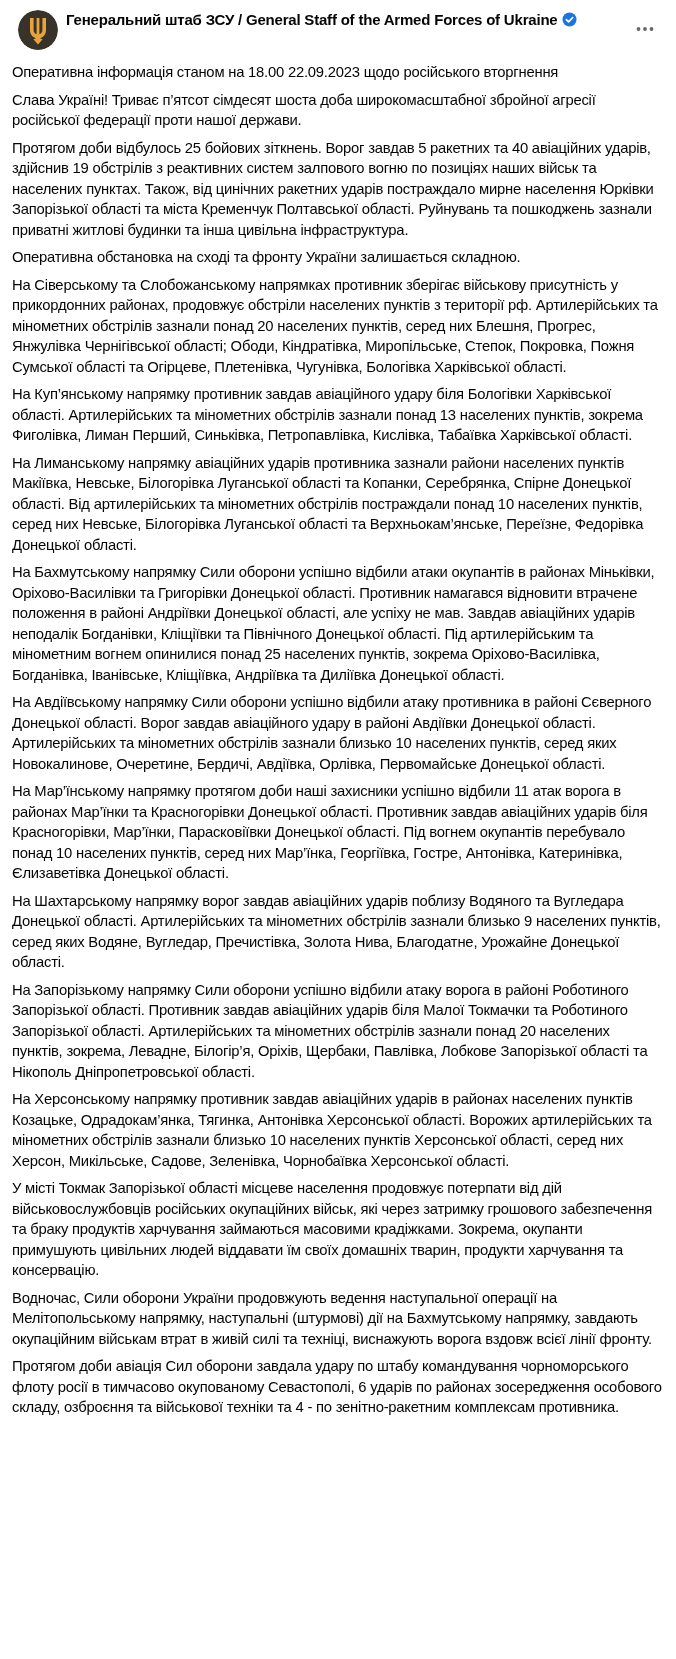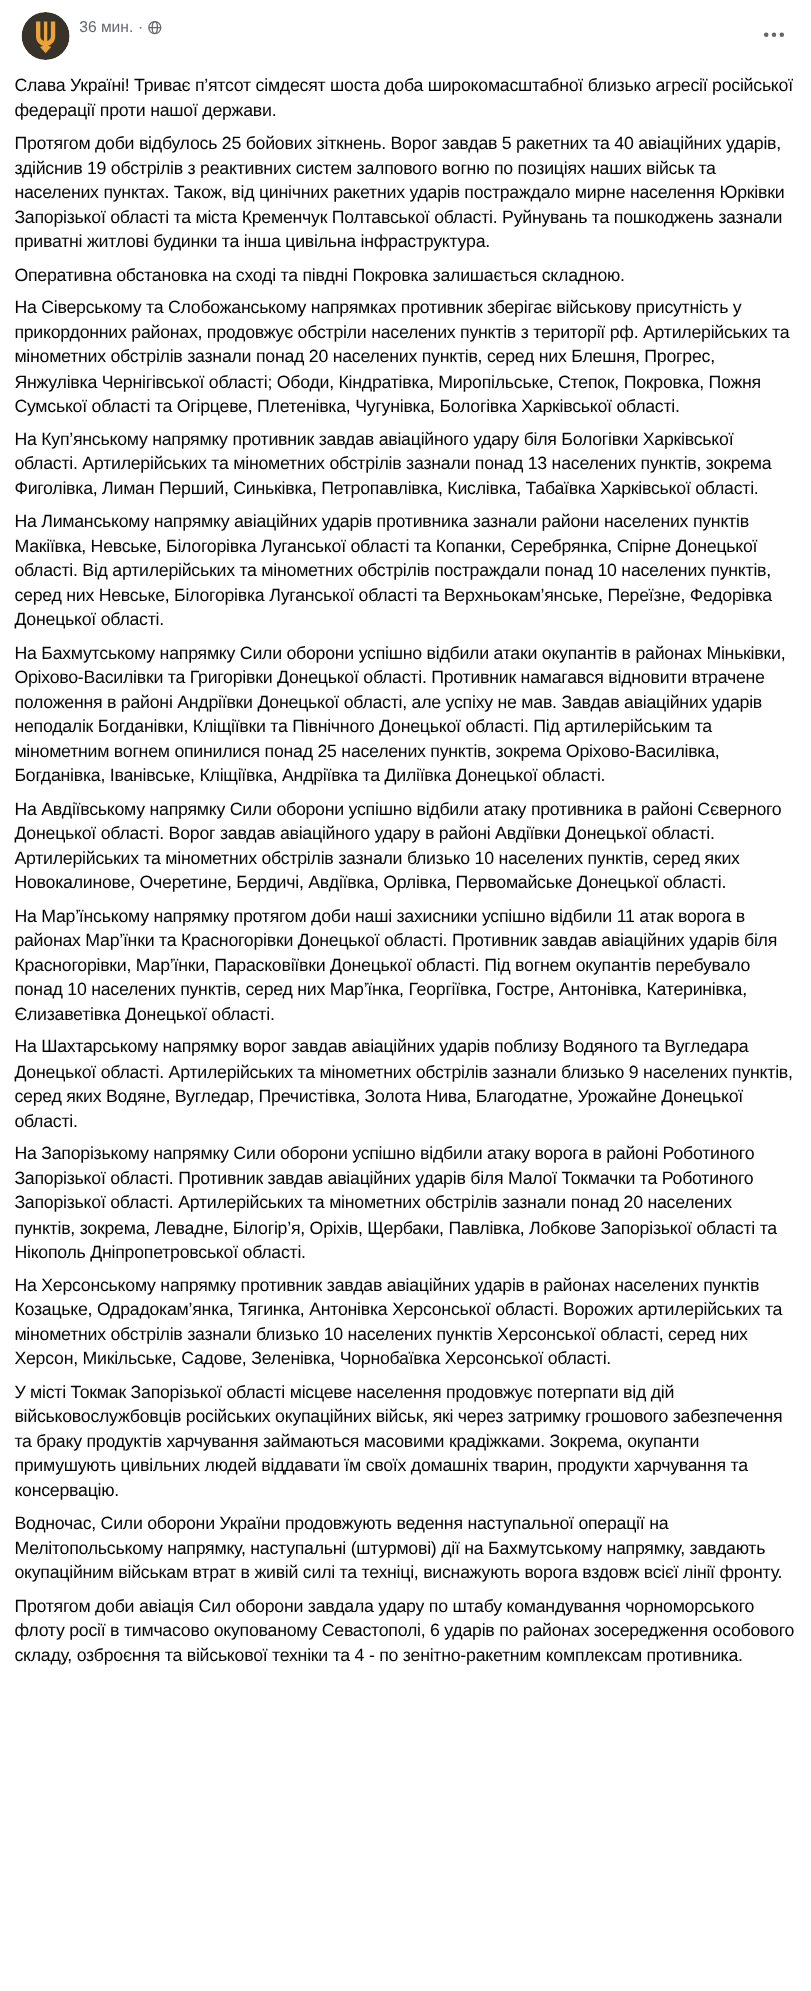--- a/index.html
+++ b/index.html
@@ -89,45 +89,44 @@
   <div class="post-header">
 
     <svg class="avatar" viewBox="0 0 40 40" aria-label="page avatar">
       <circle cx="20" cy="20" r="20" fill="#38332a"></circle>
       <g>
         <path fill="#e8a33d" d="M12 8 h3.6 v12.2 c0 2 1.4 3.4 3 4 V8 h2.8 v16.2 c1.6-.6 3-2 3-4 V8 H28 v12.2 c0 4.6-3.2 7.2-6 8 l2.6 1 L20 34.4 l-4.6-5.2 2.6-1 c-2.8-.8-6-3.4-6-8 z"></path>
       </g>
     </svg>
 
     <div class="header-text">
-      <div class="meta-row">
-        <span>36 мин.</span>
-        <span class="dot-sep">·</span>
-        <svg class="globe" viewBox="0 0 12 12">
-          <circle cx="6" cy="6" r="5" fill="none" stroke="#65676b" stroke-width="1.1"></circle>
-          <ellipse cx="6" cy="6" rx="2.2" ry="5" fill="none" stroke="#65676b" stroke-width="1.1"></ellipse>
-          <line x1="1" y1="6" x2="11" y2="6" stroke="#65676b" stroke-width="1.1"></line>
+      <div class="name-row">
+        <span class="page-name">Генеральний штаб ЗСУ / General Staff of the Armed Forces of Ukraine</span>
+        <svg class="badge" viewBox="0 0 16 16">
+          <circle cx="8" cy="8" r="7.5" fill="#1b74e4"></circle>
+          <path d="M4.6 8.2 L7 10.6 L11.4 5.9" fill="none" stroke="#ffffff" stroke-width="1.8" stroke-linecap="round" stroke-linejoin="round"></path>
         </svg>
       </div>
     </div>
 
     <div class="menu-btn" role="button" aria-label="post options">
       <svg width="22" height="22" viewBox="0 0 22 22">
         <circle cx="4.5" cy="11" r="1.9" fill="#65676b"></circle>
         <circle cx="11" cy="11" r="1.9" fill="#65676b"></circle>
         <circle cx="17.5" cy="11" r="1.9" fill="#65676b"></circle>
       </svg>
     </div>
 
   </div>
 
   <div class="post-body">
-    <p>Слава Україні! Триває п’ятсот сімдесят шоста доба широкомасштабної близько агресії російської федерації проти нашої держави.</p>
+    <p>Оперативна інформація станом на 18.00 22.09.2023 щодо російського вторгнення</p>
+    <p>Слава Україні! Триває п’ятсот сімдесят шоста доба широкомасштабної збройної агресії російської федерації проти нашої держави.</p>
     <p>Протягом доби відбулось 25 бойових зіткнень. Ворог завдав 5 ракетних та 40 авіаційних ударів, здійснив 19 обстрілів з реактивних систем залпового вогню по позиціях наших військ та населених пунктах. Також, від цинічних ракетних ударів постраждало мирне населення Юрківки Запорізької області та міста Кременчук Полтавської області. Руйнувань та пошкоджень зазнали приватні житлові будинки та інша цивільна інфраструктура.</p>
-    <p>Оперативна обстановка на сході та півдні Покровка залишається складною.</p>
+    <p>Оперативна обстановка на сході та фронту України залишається складною.</p>
     <p>На Сіверському та Слобожанському напрямках противник зберігає військову присутність у прикордонних районах, продовжує обстріли населених пунктів з території рф. Артилерійських та мінометних обстрілів зазнали понад 20 населених пунктів, серед них Блешня, Прогрес, Янжулівка Чернігівської області; Ободи, Кіндратівка, Миропільське, Степок, Покровка, Пожня Сумської області та Огірцеве, Плетенівка, Чугунівка, Бологівка Харківської області.</p>
     <p>На Куп’янському напрямку противник завдав авіаційного удару біля Бологівки Харківської області. Артилерійських та мінометних обстрілів зазнали понад 13 населених пунктів, зокрема Фиголівка, Лиман Перший, Синьківка, Петропавлівка, Кислівка, Табаївка Харківської області.</p>
     <p>На Лиманському напрямку авіаційних ударів противника зазнали райони населених пунктів Макіївка, Невське, Білогорівка Луганської області та Копанки, Серебрянка, Спірне Донецької області. Від артилерійських та мінометних обстрілів постраждали понад 10 населених пунктів, серед них Невське, Білогорівка Луганської області та Верхньокам’янське, Переїзне, Федорівка Донецької області.</p>
     <p>На Бахмутському напрямку Сили оборони успішно відбили атаки окупантів в районах Міньківки, Оріхово-Василівки та Григорівки Донецької області. Противник намагався відновити втрачене положення в районі Андріївки Донецької області, але успіху не мав. Завдав авіаційних ударів неподалік Богданівки, Кліщіївки та Північного Донецької області. Під артилерійським та мінометним вогнем опинилися понад 25 населених пунктів, зокрема Оріхово-Василівка, Богданівка, Іванівське, Кліщіївка, Андріївка та Диліївка Донецької області.</p>
     <p>На Авдіївському напрямку Сили оборони успішно відбили атаку противника в районі Сєверного Донецької області. Ворог завдав авіаційного удару в районі Авдіївки Донецької області. Артилерійських та мінометних обстрілів зазнали близько 10 населених пунктів, серед яких Новокалинове, Очеретине, Бердичі, Авдіївка, Орлівка, Первомайське Донецької області.</p>
     <p>На Мар’їнському напрямку протягом доби наші захисники успішно відбили 11 атак ворога в районах Мар’їнки та Красногорівки Донецької області. Противник завдав авіаційних ударів біля Красногорівки, Мар’їнки, Парасковіївки Донецької області. Під вогнем окупантів перебувало понад 10 населених пунктів, серед них Мар’їнка, Георгіївка, Гостре, Антонівка, Катеринівка, Єлизаветівка Донецької області.</p>
     <p>На Шахтарському напрямку ворог завдав авіаційних ударів поблизу Водяного та Вугледара Донецької області. Артилерійських та мінометних обстрілів зазнали близько 9 населених пунктів, серед яких Водяне, Вугледар, Пречистівка, Золота Нива, Благодатне, Урожайне Донецької області.</p>
     <p>На Запорізькому напрямку Сили оборони успішно відбили атаку ворога в районі Роботиного Запорізької області. Противник завдав авіаційних ударів біля Малої Токмачки та Роботиного Запорізької області. Артилерійських та мінометних обстрілів зазнали понад 20 населених пунктів, зокрема, Левадне, Білогір’я, Оріхів, Щербаки, Павлівка, Лобкове Запорізької області та Нікополь Дніпропетровської області.</p>
     <p>На Херсонському напрямку противник завдав авіаційних ударів в районах населених пунктів Козацьке, Одрадокам’янка, Тягинка, Антонівка Херсонської області. Ворожих артилерійських та мінометних обстрілів зазнали близько 10 населених пунктів Херсонської області, серед них Херсон, Микільське, Садове, Зеленівка, Чорнобаївка Херсонської області.</p>
     <p>У місті Токмак Запорізької області місцеве населення продовжує потерпати від дій військовослужбовців російських окупаційних військ, які через затримку грошового забезпечення та браку продуктів харчування займаються масовими крадіжками. Зокрема, окупанти примушують цивільних людей віддавати їм своїх домашніх тварин, продукти харчування та консервацію.</p>

